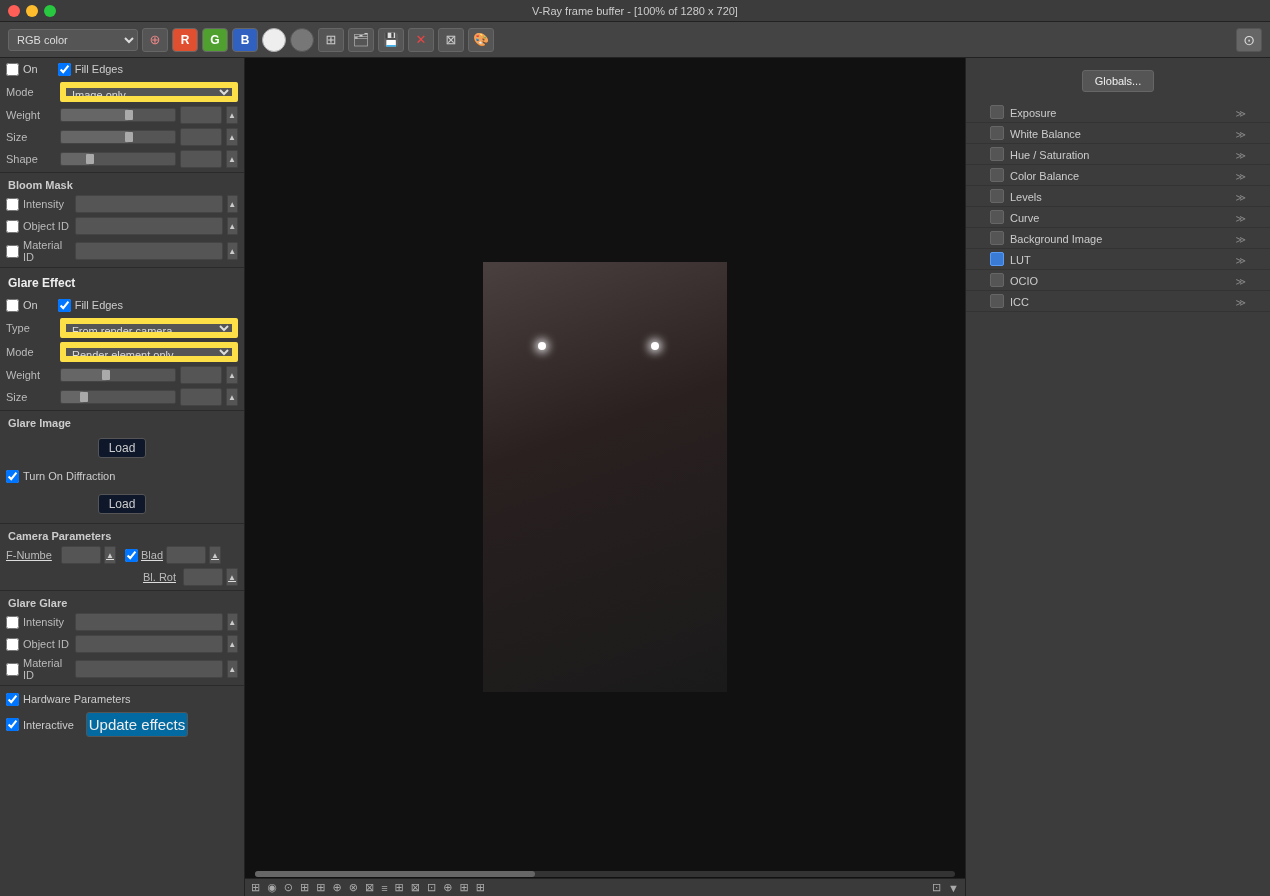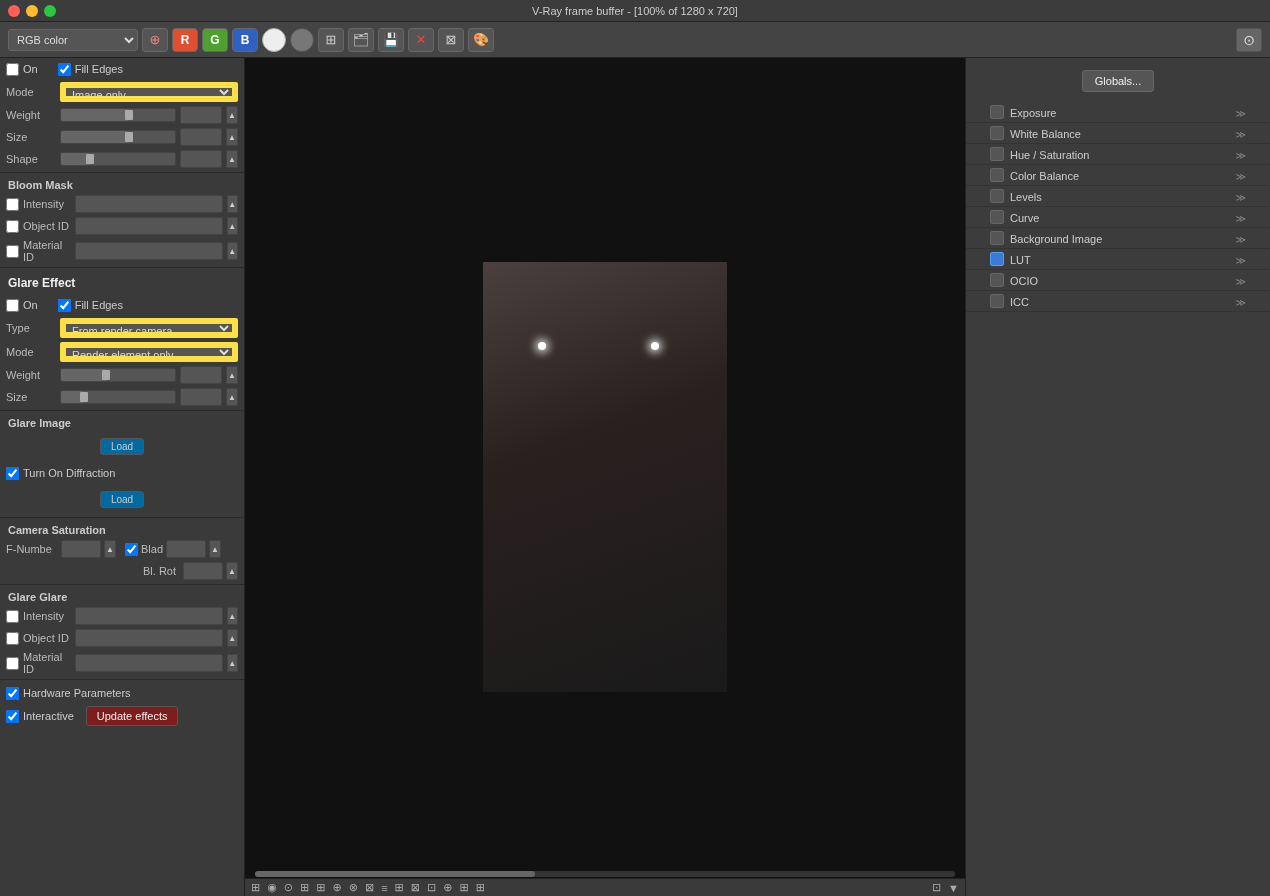--- a/index.html
+++ b/index.html
@@ -211,47 +211,47 @@
       flex: 1;
       height: 20px;
       background: #555;
       border: 6px solid #fde047;
       color: #ddd;
       font-size: 11px;
       border-radius: 2px;
       padding: 0 2px;
     }
     .small-btn {
-      background: #0369a1;
+      background: #0f172a;
       border: 1px solid #555;
       color: #ccc;
-      font-size: 10px;
+      font-size: 12px;
       padding: 2px 10px;
       border-radius: 3px;
       cursor: pointer;
       margin: 3px auto;
       display: block;
     }
     .sub-section-title {
       font-size: 11px;
       font-weight: 600;
       color: #ccc;
       padding: 4px 8px 2px 8px;
     }
     .divider {
       height: 1px;
       background: #2a2a2a;
       margin: 2px 0;
     }
     .update-btn {
-      background: #7f1d1d;
+      background: #0369a1;
       border: 1px solid #555;
       color: #eee;
-      font-size: 11px;
-      padding: 3px 10px;
+      font-size: 15px;
+      padding: 3px 2px;
       border-radius: 3px;
       cursor: pointer;
     }
 
     
     .canvas-area {
       flex: 1;
       background: #111;
       display: flex;
       align-items: center;
@@ -361,20 +361,21 @@
       color: #888;
       font-size: 10px;
     }
 
     
     .cam-row {
       display: flex;
       align-items: center;
       padding: 2px 6px;
       gap: 3px;
+      text-decoration: underline;
     }
     .cam-label {
       font-size: 11px;
       color: #bbb;
       width: 52px;
     }
     .cam-input {
       width: 40px;
       height: 18px;
       background: #555;
@@ -557,21 +558,21 @@
         <input type="checkbox" checked="" style="">
         <label>Turn On Diffraction</label>
       </div>
 
 
       <div style="display:flex;justify-content:center;padding:4px;">
         <button class="small-btn">Load</button>
       </div>
 
       <div class="divider"></div>
-      <div class="sub-section-title">Camera Saturation</div>
+      <div class="sub-section-title">Camera Parameters</div>
 
       <div class="cam-row">
         <span class="cam-label">F-Numbe</span>
         <input class="cam-input" type="text" style="">
         <div class="arrow-btn">▲</div>
         <input type="checkbox" checked="" style="margin-left: 6px;">
         <span style="font-size:11px;color:#bbb;">Blad</span>
         <input class="cam-input" type="text" style="">
         <div class="arrow-btn">▲</div>
       </div>

